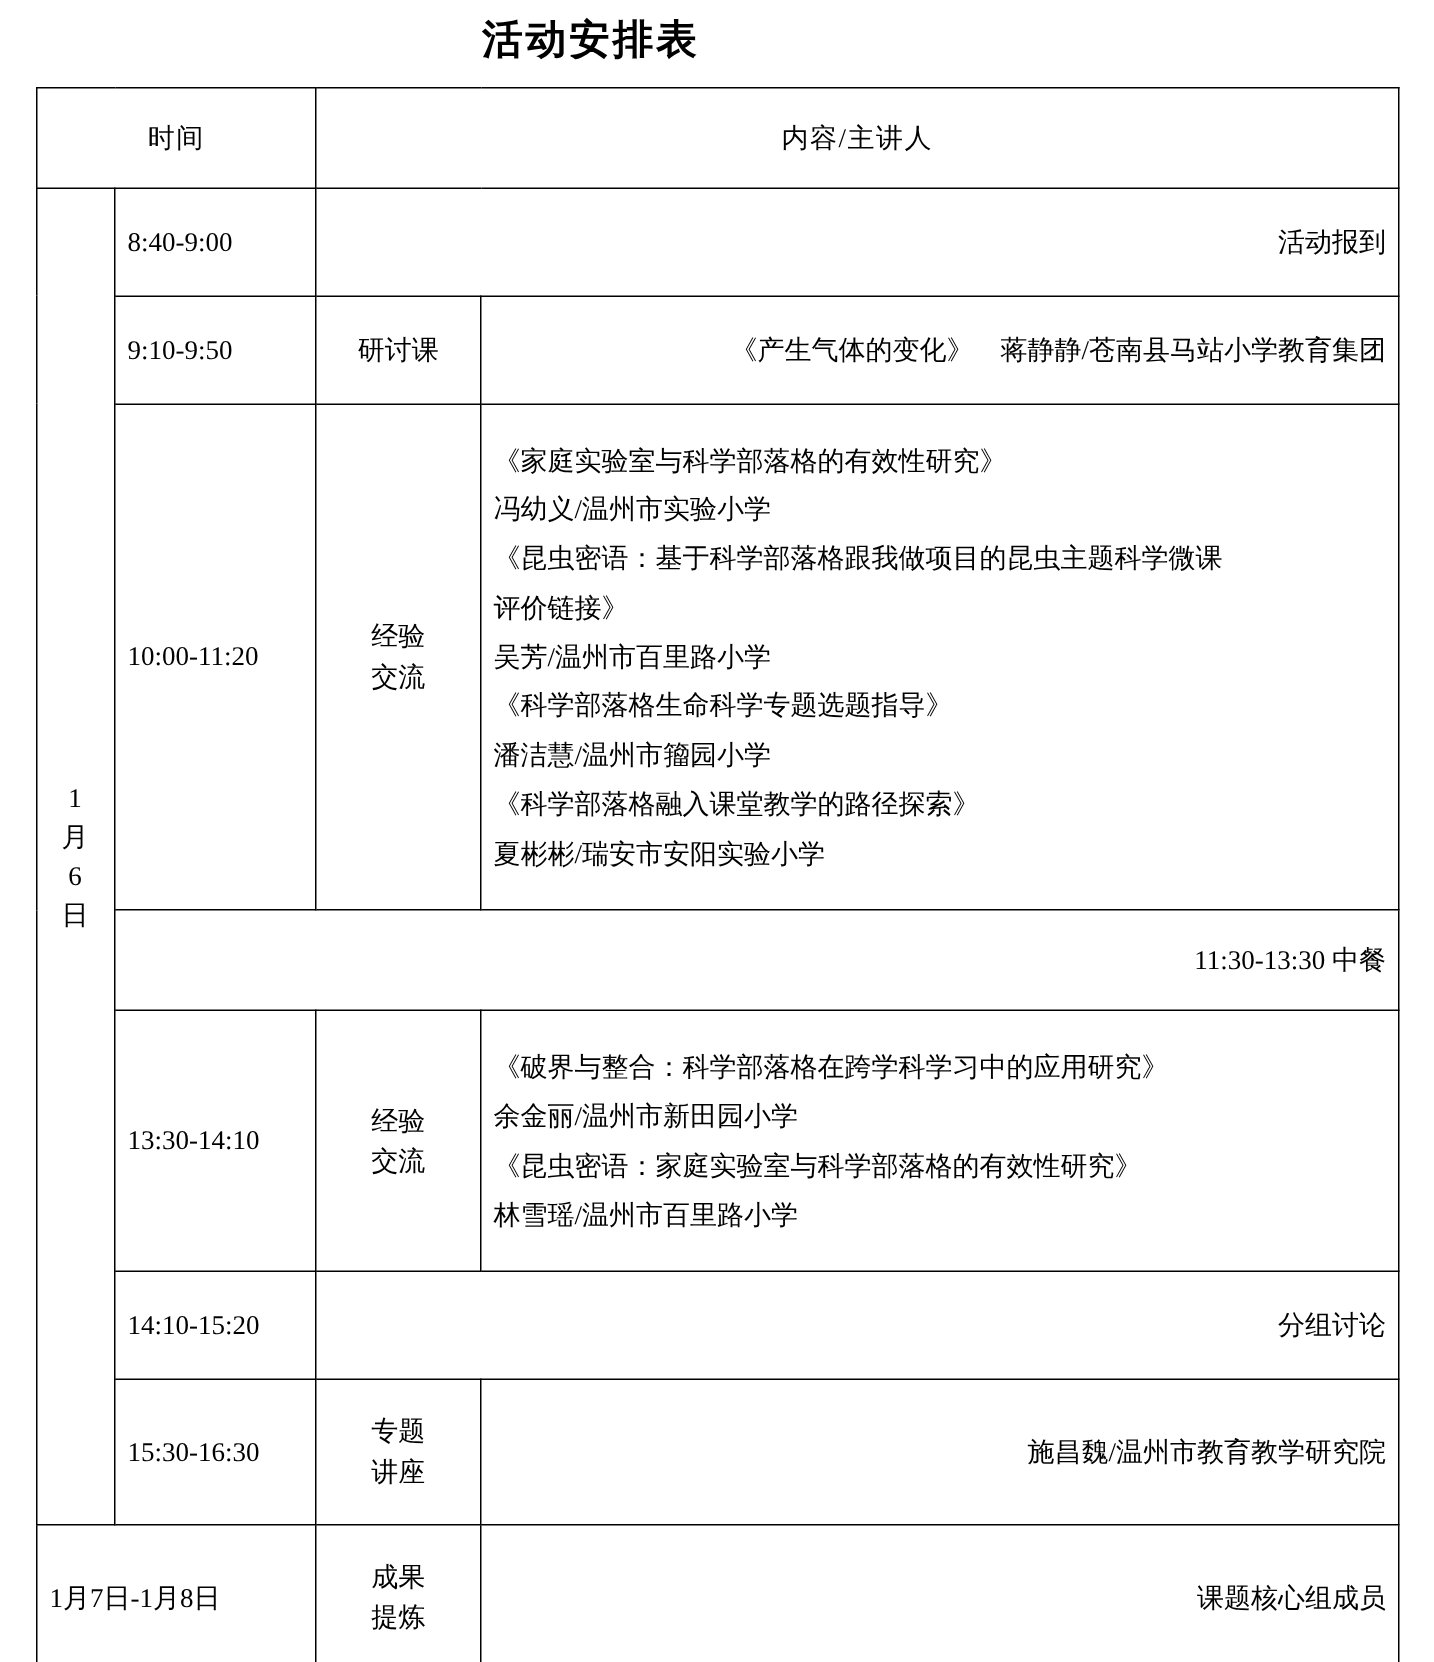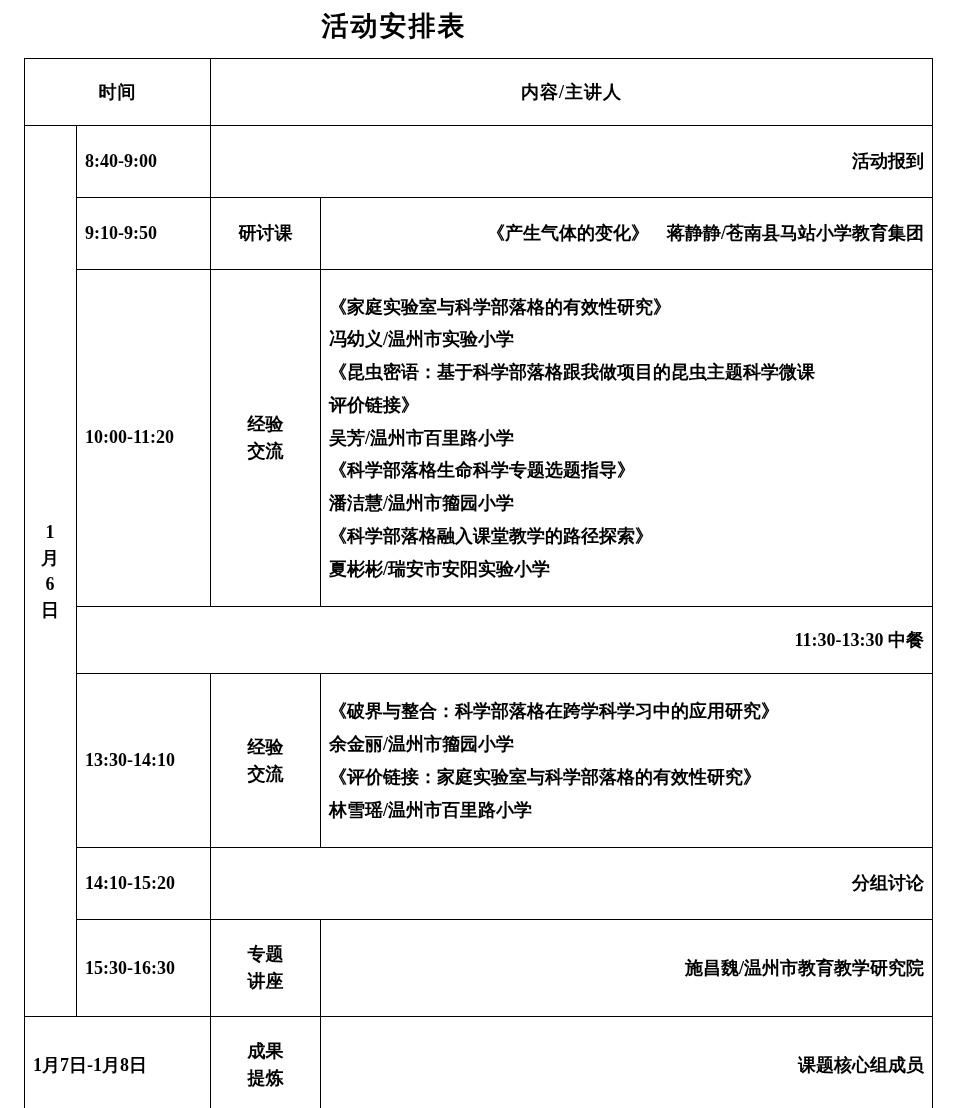--- a/index.html
+++ b/index.html
@@ -28,21 +28,21 @@
     padding-top: 8px;
     padding-bottom: 14px;
   }
   table.schedule {
     width: 908px;
     border-collapse: collapse;
     table-layout: fixed;
   }
   table.schedule td, table.schedule th {
     border: 1px solid #000000;
-    font-weight: bold;
+    font-weight: normal;
     font-size: 18px;
     vertical-align: middle;
     padding: 21px 8px;
     box-sizing: border-box;
   }
   .col-day   { width: 52px; }
   .col-time  { width: 134px; }
   .col-type  { width: 110px; }
   .col-body  { width: 612px; }
 
@@ -157,22 +157,22 @@
 
       <tr>
         <td class="time-cell">13:30-14:10</td>
         <td class="type-cell">
           <span>经验</span>
           <span>交流</span>
         </td>
         <td class="c-left">
           <div class="body-lines">
             <div>《破界与整合：科学部落格在跨学科学习中的应用研究》</div>
-            <div>余金丽/温州市籀园小学</div>
-            <div>《评价链接：家庭实验室与科学部落格的有效性研究》</div>
+            <div>余金丽/温州市新田园小学</div>
+            <div>《昆虫密语：家庭实验室与科学部落格的有效性研究》</div>
             <div>林雪瑶/温州市百里路小学</div>
           </div>
         </td>
       </tr>
 
       <tr class="row-short">
         <td class="time-cell">14:10-15:20</td>
         <td class="c-center single-line" colspan="2">分组讨论</td>
       </tr>
 

